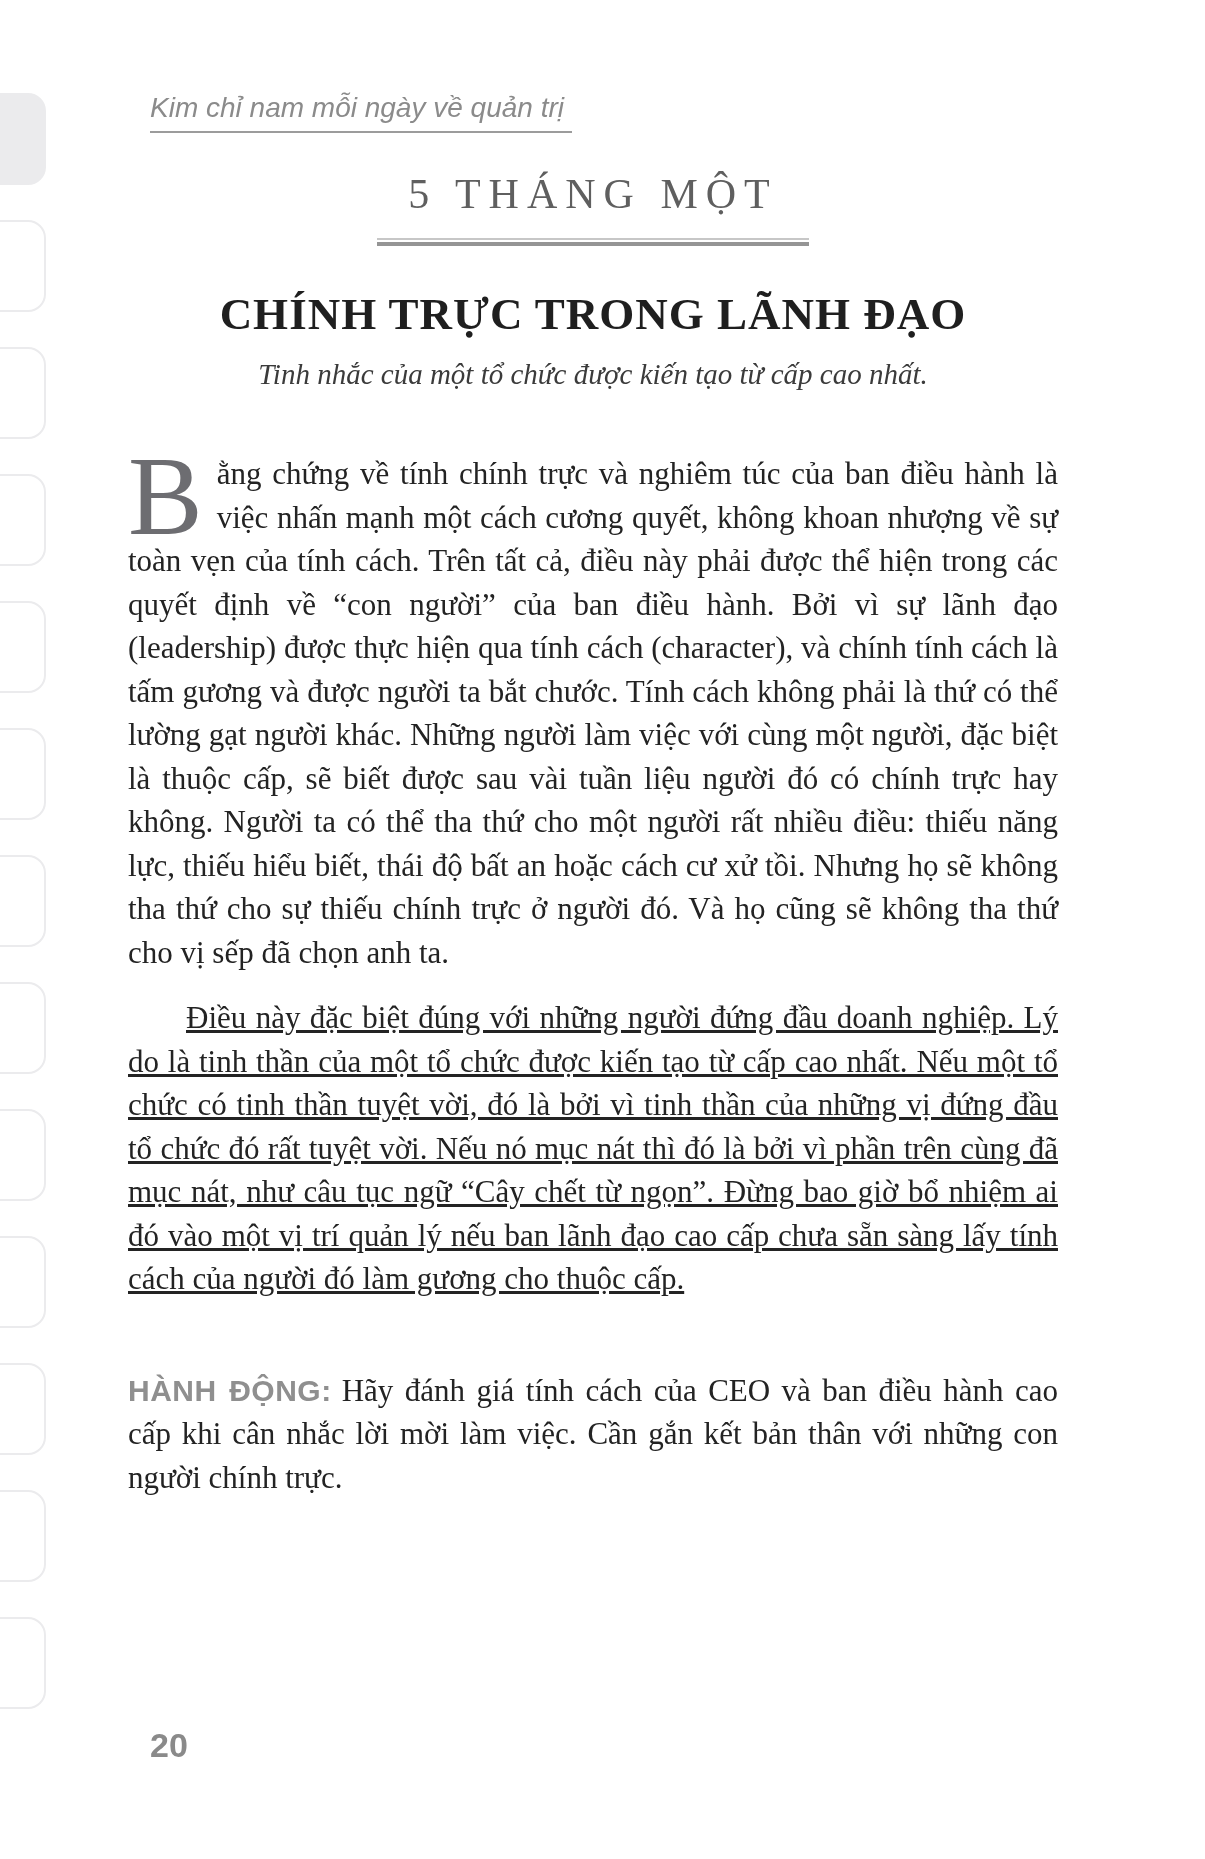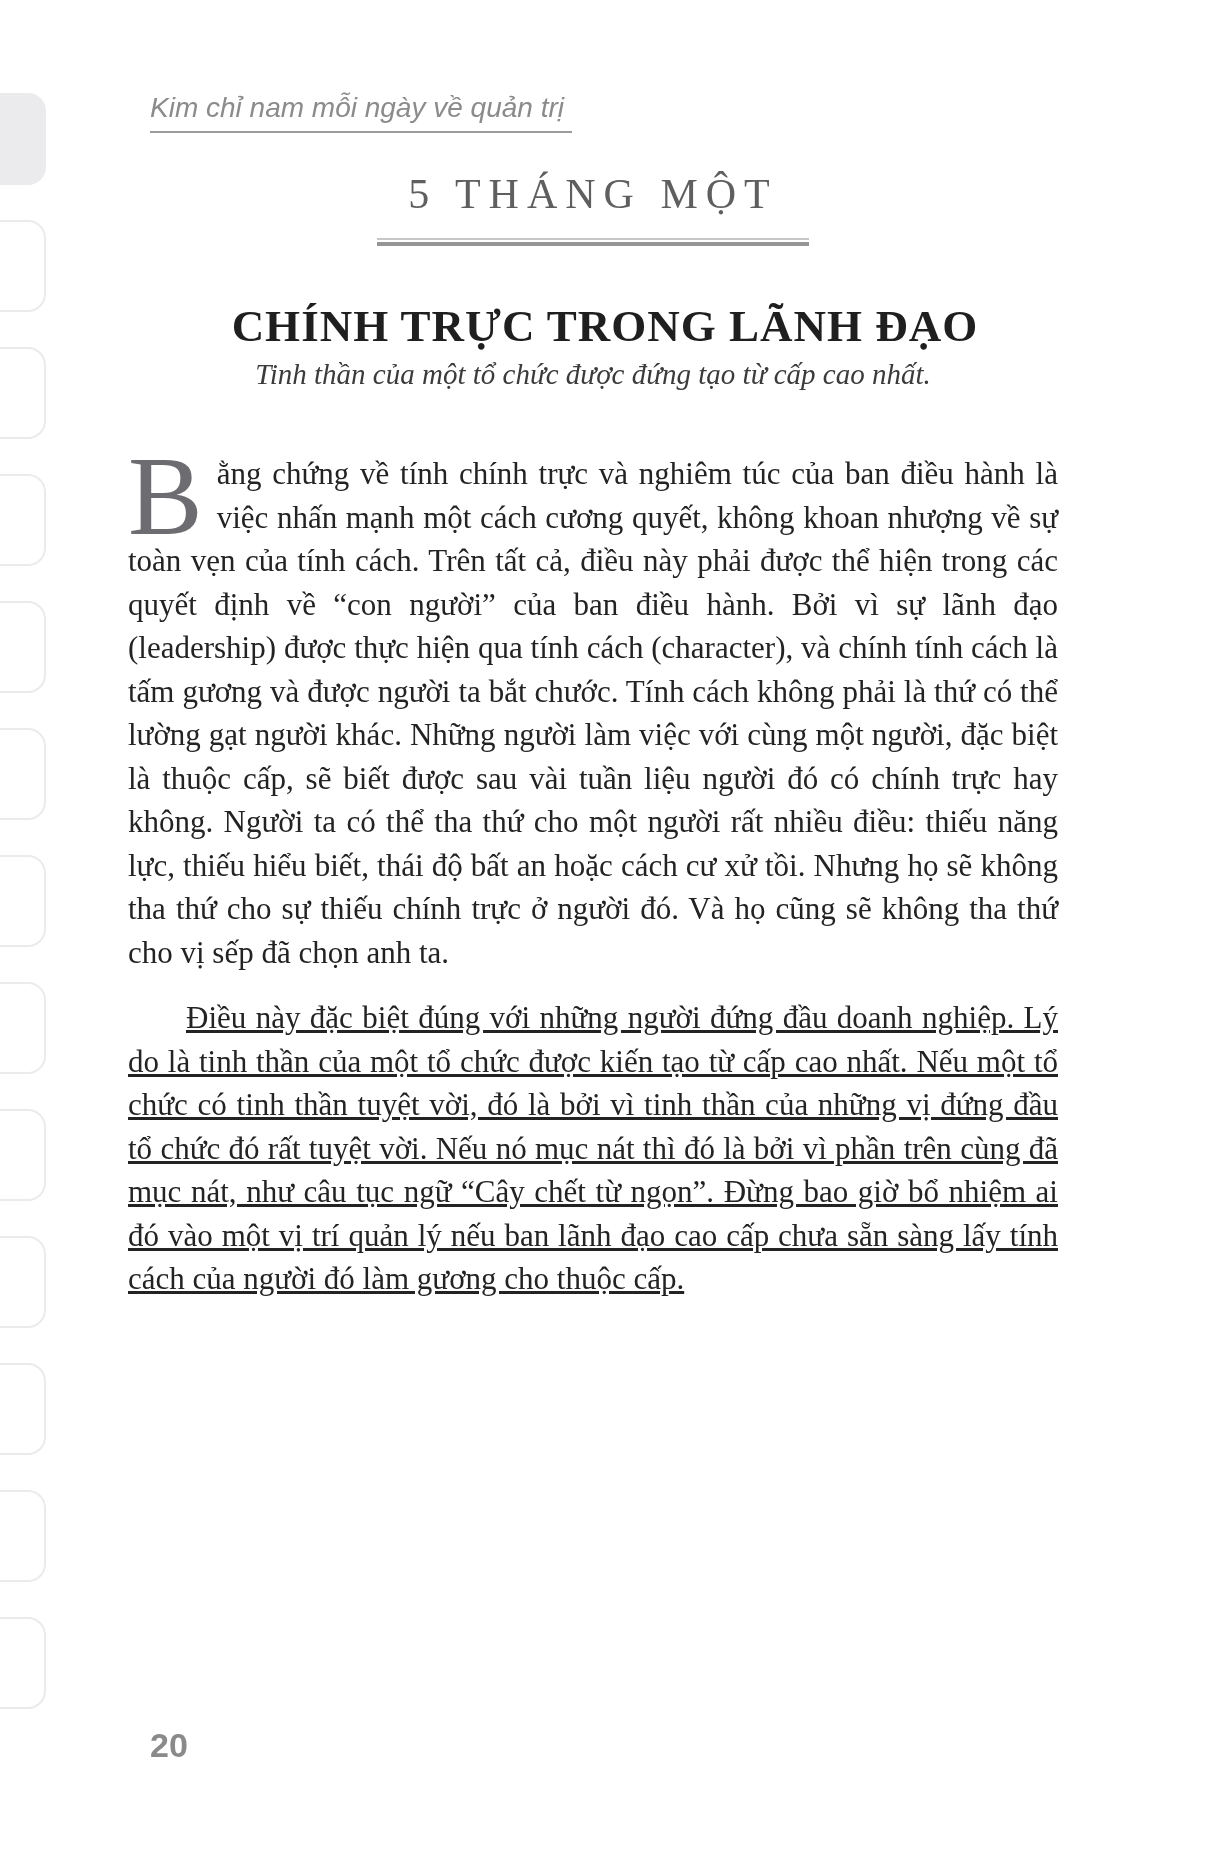--- a/index.html
+++ b/index.html
@@ -100,32 +100,35 @@
     </div>
 
   <div class="running-head">Kim chỉ nam mỗi ngày về quản trị</div>
 
   <div class="content">
 
     <div class="kicker">5 THÁNG MỘT</div>
 
     <div class="kicker-rule"></div>
 
-    <h1 class="chapter-title" style="margin:12px;">CHÍNH TRỰC TRONG LÃNH ĐẠO</h1>
+    <h1 class="chapter-title" style="margin:0;">CHÍNH TRỰC TRONG LÃNH ĐẠO</h1>
 
-    <div class="chapter-subtitle">Tinh thần của một tổ chức được đứng tạo từ cấp cao nhất.</div>
+    <div class="chapter-subtitle">Tinh nhắc của một tổ chức được kiến tạo từ cấp cao nhất.</div>
 
     <div class="bodytext">
 
       <p>
         <span class="dropcap">B</span><span>ằng chứng về tính chính trực và nghiêm túc của ban điều hành là việc nhấn mạnh một cách cương quyết, không khoan nhượng về sự toàn vẹn của tính cách. Trên tất cả, điều này phải được thể hiện trong các quyết định về “con người” của ban điều hành. Bởi vì sự lãnh đạo (leadership) được thực hiện qua tính cách (character), và chính tính cách là tấm gương và được người ta bắt chước. Tính cách không phải là thứ có thể lường gạt người khác. Những người làm việc với cùng một người, đặc biệt là thuộc cấp, sẽ biết được sau vài tuần liệu người đó có chính trực hay không. Người ta có thể tha thứ cho một người rất nhiều điều: thiếu năng lực, thiếu hiểu biết, thái độ bất an hoặc cách cư xử tồi. Nhưng họ sẽ không tha thứ cho sự thiếu chính trực ở người đó. Và họ cũng sẽ không tha thứ cho vị sếp đã chọn anh ta.</span>
       </p>
 
       <p class="para-2">Điều này đặc biệt đúng với những người đứng đầu doanh nghiệp. Lý do là tinh thần của một tổ chức được kiến tạo từ cấp cao nhất. Nếu một tổ chức có tinh thần tuyệt vời, đó là bởi vì tinh thần của những vị đứng đầu tổ chức đó rất tuyệt vời. Nếu nó mục nát thì đó là bởi vì phần trên cùng đã mục nát, như câu tục ngữ “Cây chết từ ngọn”. Đừng bao giờ bổ nhiệm ai đó vào một vị trí quản lý nếu ban lãnh đạo cao cấp chưa sẵn sàng lấy tính cách của người đó làm gương cho thuộc cấp.</p>
 
+      <p class="action-para">
+        <span class="action-label">HÀNH ĐỘNG:</span><span>Hãy đánh giá tính cách của CEO và ban điều hành cao cấp khi cân nhắc lời mời làm việc. Cần gắn kết bản thân với những con người chính trực.</span>
+      </p>
 
 
     </div>
 
   </div>
 
   <div class="page-number">20</div>
 
 </div>
 

